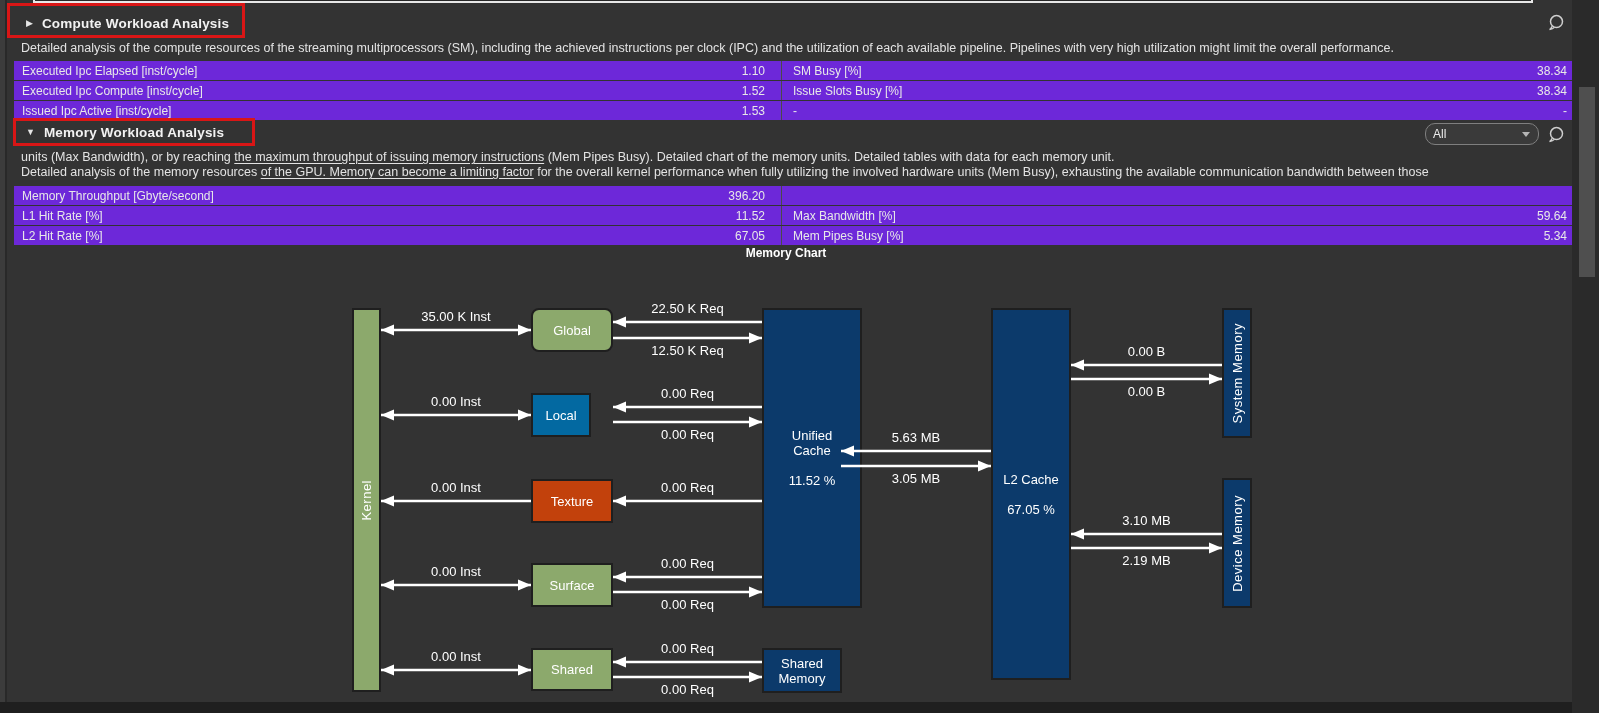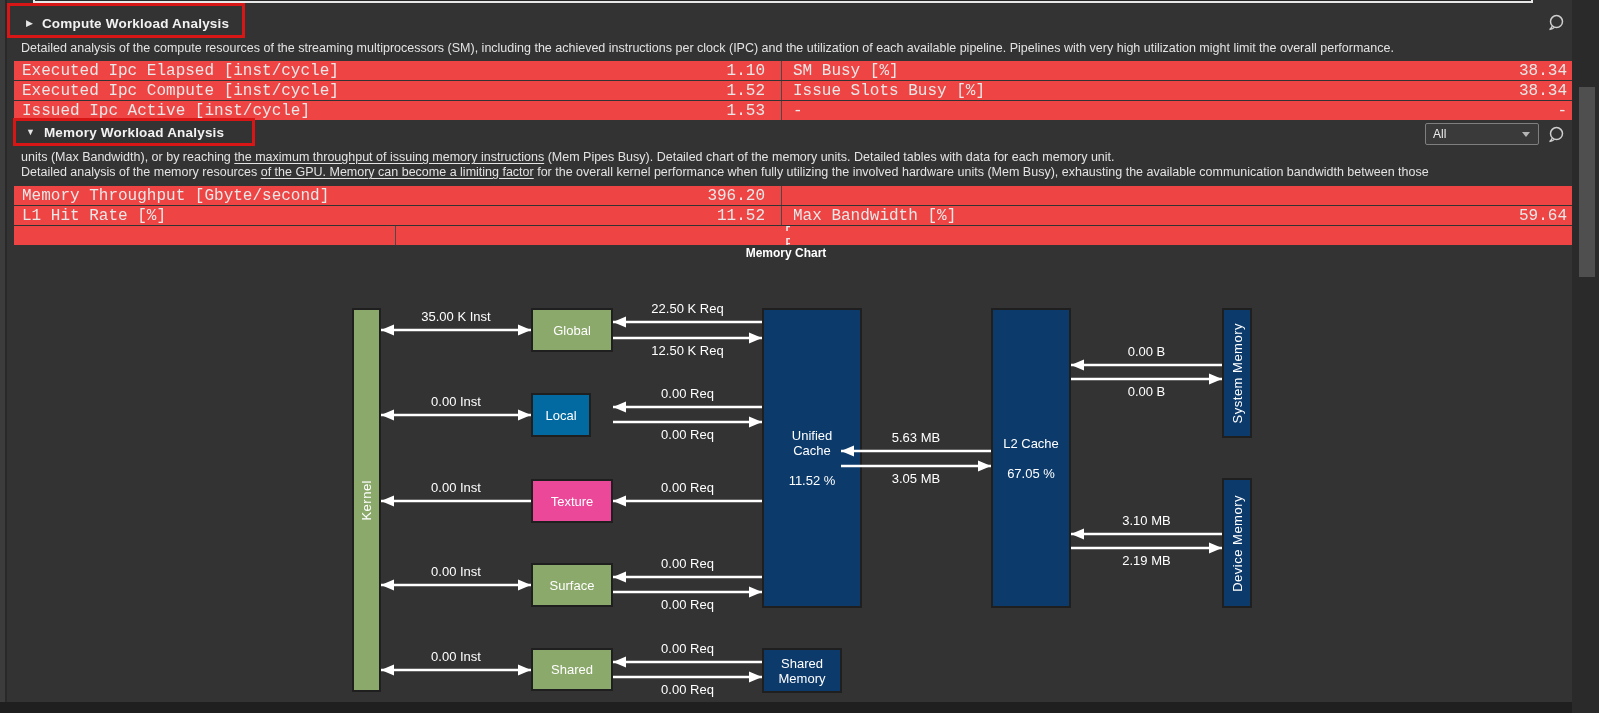--- a/index.html
+++ b/index.html
@@ -19,38 +19,38 @@
   .collapse-glyph{font-size:9px;color:#e6e6e6;margin-left:26px;margin-right:9px}
   .sec-title{font-weight:bold;font-size:13.5px;color:#f2f2f2;letter-spacing:.2px}
 
   .redbox{border:3px solid #d91616;background:transparent;z-index:20;pointer-events:none}
 
   .desc{left:21px;font-size:12.5px;color:#e3e3e3;line-height:15px;white-space:nowrap}
   .desc .u{text-decoration:underline;text-underline-offset:2px}
 
   .data-table{left:14px;width:1558px}
   .trow{display:grid;grid-template-columns:763px 8px 1fr;height:19px;margin-bottom:1px;
-        background:#ef4444;font-family:Liberation Mono, monospace;font-size:16px;color:#e8e8e8}
+        background:#6d28d9;font-family:Liberation Sans, sans-serif;font-size:12px;color:#e8e8e8}
   .tcell{display:flex;justify-content:space-between;align-items:center;padding:0 12px 0 8px;overflow:hidden}
   .tcell.right{padding:0 5px 0 8px}
   .tdiv{background:#4a4a4a;width:1px;height:100%;justify-self:center}
 
   #chart-title{left:0;top:246px;width:1572px;text-align:center;font-weight:bold;
                font-size:12px;color:#ffffff}
 
   
   .dbox{position:absolute;box-sizing:border-box;border:2px solid #1f1f1f;color:#fff;
         display:flex;flex-direction:column;align-items:center;justify-content:center;
         font-size:13px;line-height:15px;text-align:center;z-index:5}
   .dbox .rotlbl{writing-mode:vertical-rl;transform:rotate(180deg);letter-spacing:.5px}
   #edges-svg{left:0;top:0;z-index:6;pointer-events:none}
 
   
   #filter-dropdown{left:1425px;top:123px;width:114px;height:22px;background:#3a3a3a;
-                   border:1px solid #7f7f7f;border-radius:2px;box-sizing:border-box;
+                   border:1px solid #7f7f7f;border-radius:10px;box-sizing:border-box;
                    display:flex;align-items:center;justify-content:space-between;cursor:default}
   #filter-dropdown .val{font-size:12px;color:#ececec;padding-left:7px}
   #filter-dropdown .chev{width:0;height:0;border-left:4px solid transparent;border-right:4px solid transparent;
                          border-top:5px solid #b5b5b5;margin-right:8px}
 
   .comment-btn{width:18px;height:17px;display:flex;align-items:center;justify-content:center}
 
   
   #scroll-gutter{left:1572px;top:0;width:27px;height:713px;background:#2a2a2a}
   #scroll-thumb{left:1579px;top:87px;width:16px;height:190px;background:#4f4f4f}
@@ -147,56 +147,60 @@
         <span>L1 Hit Rate [%]</span>
         <span>11.52</span>
       </div>
       <div class="tdiv"></div>
       <div class="tcell right">
         <span>Max Bandwidth [%]</span>
         <span>59.64</span>
       </div>
     </div>
     <div class="trow">
+      <div class="tcell">
+        <span>L2 Hit Rate [%]</span>
+        <span>67.05</span>
+      </div>
       <div class="tdiv"></div>
       <div class="tcell right">
         <span>Mem Pipes Busy [%]</span>
         <span>5.34</span>
       </div>
     </div>
   </div>
 
 <div class="abs" id="chart-title">Memory Chart</div>
 
 <div id="diagram">
     <div class="dbox" style="left: 352px; top: 308px; width: 29px; height: 384px; background: rgb(140, 169, 108);">
       <span class="rotlbl">Kernel</span>
     </div>
-    <div class="dbox" style="left: 531px; top: 308px; width: 82px; height: 44px; background: rgb(140, 169, 108);">
+    <div class="dbox" style="left: 531px; top: 308px; width: 82px; height: 44px; background: rgb(140, 169, 108); border-radius: 8px;">
       <div>Global</div>
     </div>
     <div class="dbox" style="left: 531px; top: 393px; width: 60px; height: 44px; background: #0369a1; justify-content: center;">
       <div>Local</div>
     </div>
-    <div class="dbox" style="left: 531px; top: 479px; width: 82px; height: 44px; background: #ec4899;">
+    <div class="dbox" style="left: 531px; top: 479px; width: 82px; height: 44px; background: #c2410c;">
       <div>Texture</div>
     </div>
     <div class="dbox" style="left: 531px; top: 563px; width: 82px; height: 44px; background: rgb(140, 169, 108);">
       <div>Surface</div>
     </div>
     <div class="dbox" style="left: 531px; top: 648px; width: 82px; height: 43px; background: rgb(140, 169, 108);">
       <div>Shared</div>
     </div>
     <div class="dbox" style="left: 762px; top: 308px; width: 100px; height: 300px; background: rgb(12, 58, 107);">
       <div>Unified</div>
       <div>Cache</div>
       <div>&nbsp;</div>
       <div>11.52 %</div>
     </div>
-    <div class="dbox" style="left: 991px; top: 308px; width: 80px; height: 300px; background: rgb(12, 58, 107);">
+    <div class="dbox" style="left: 991px; top: 308px; width: 80px; height: 372px; background: rgb(12, 58, 107);">
       <div>L2 Cache</div>
       <div>&nbsp;</div>
       <div>67.05 %</div>
     </div>
     <div class="dbox" style="left: 762px; top: 648px; width: 80px; height: 45px; background: rgb(12, 58, 107);">
       <div>Shared</div>
       <div>Memory</div>
     </div>
     <div class="dbox" style="left: 1222px; top: 308px; width: 30px; height: 130px; background: rgb(12, 58, 107);">
       <span class="rotlbl">System Memory</span>

